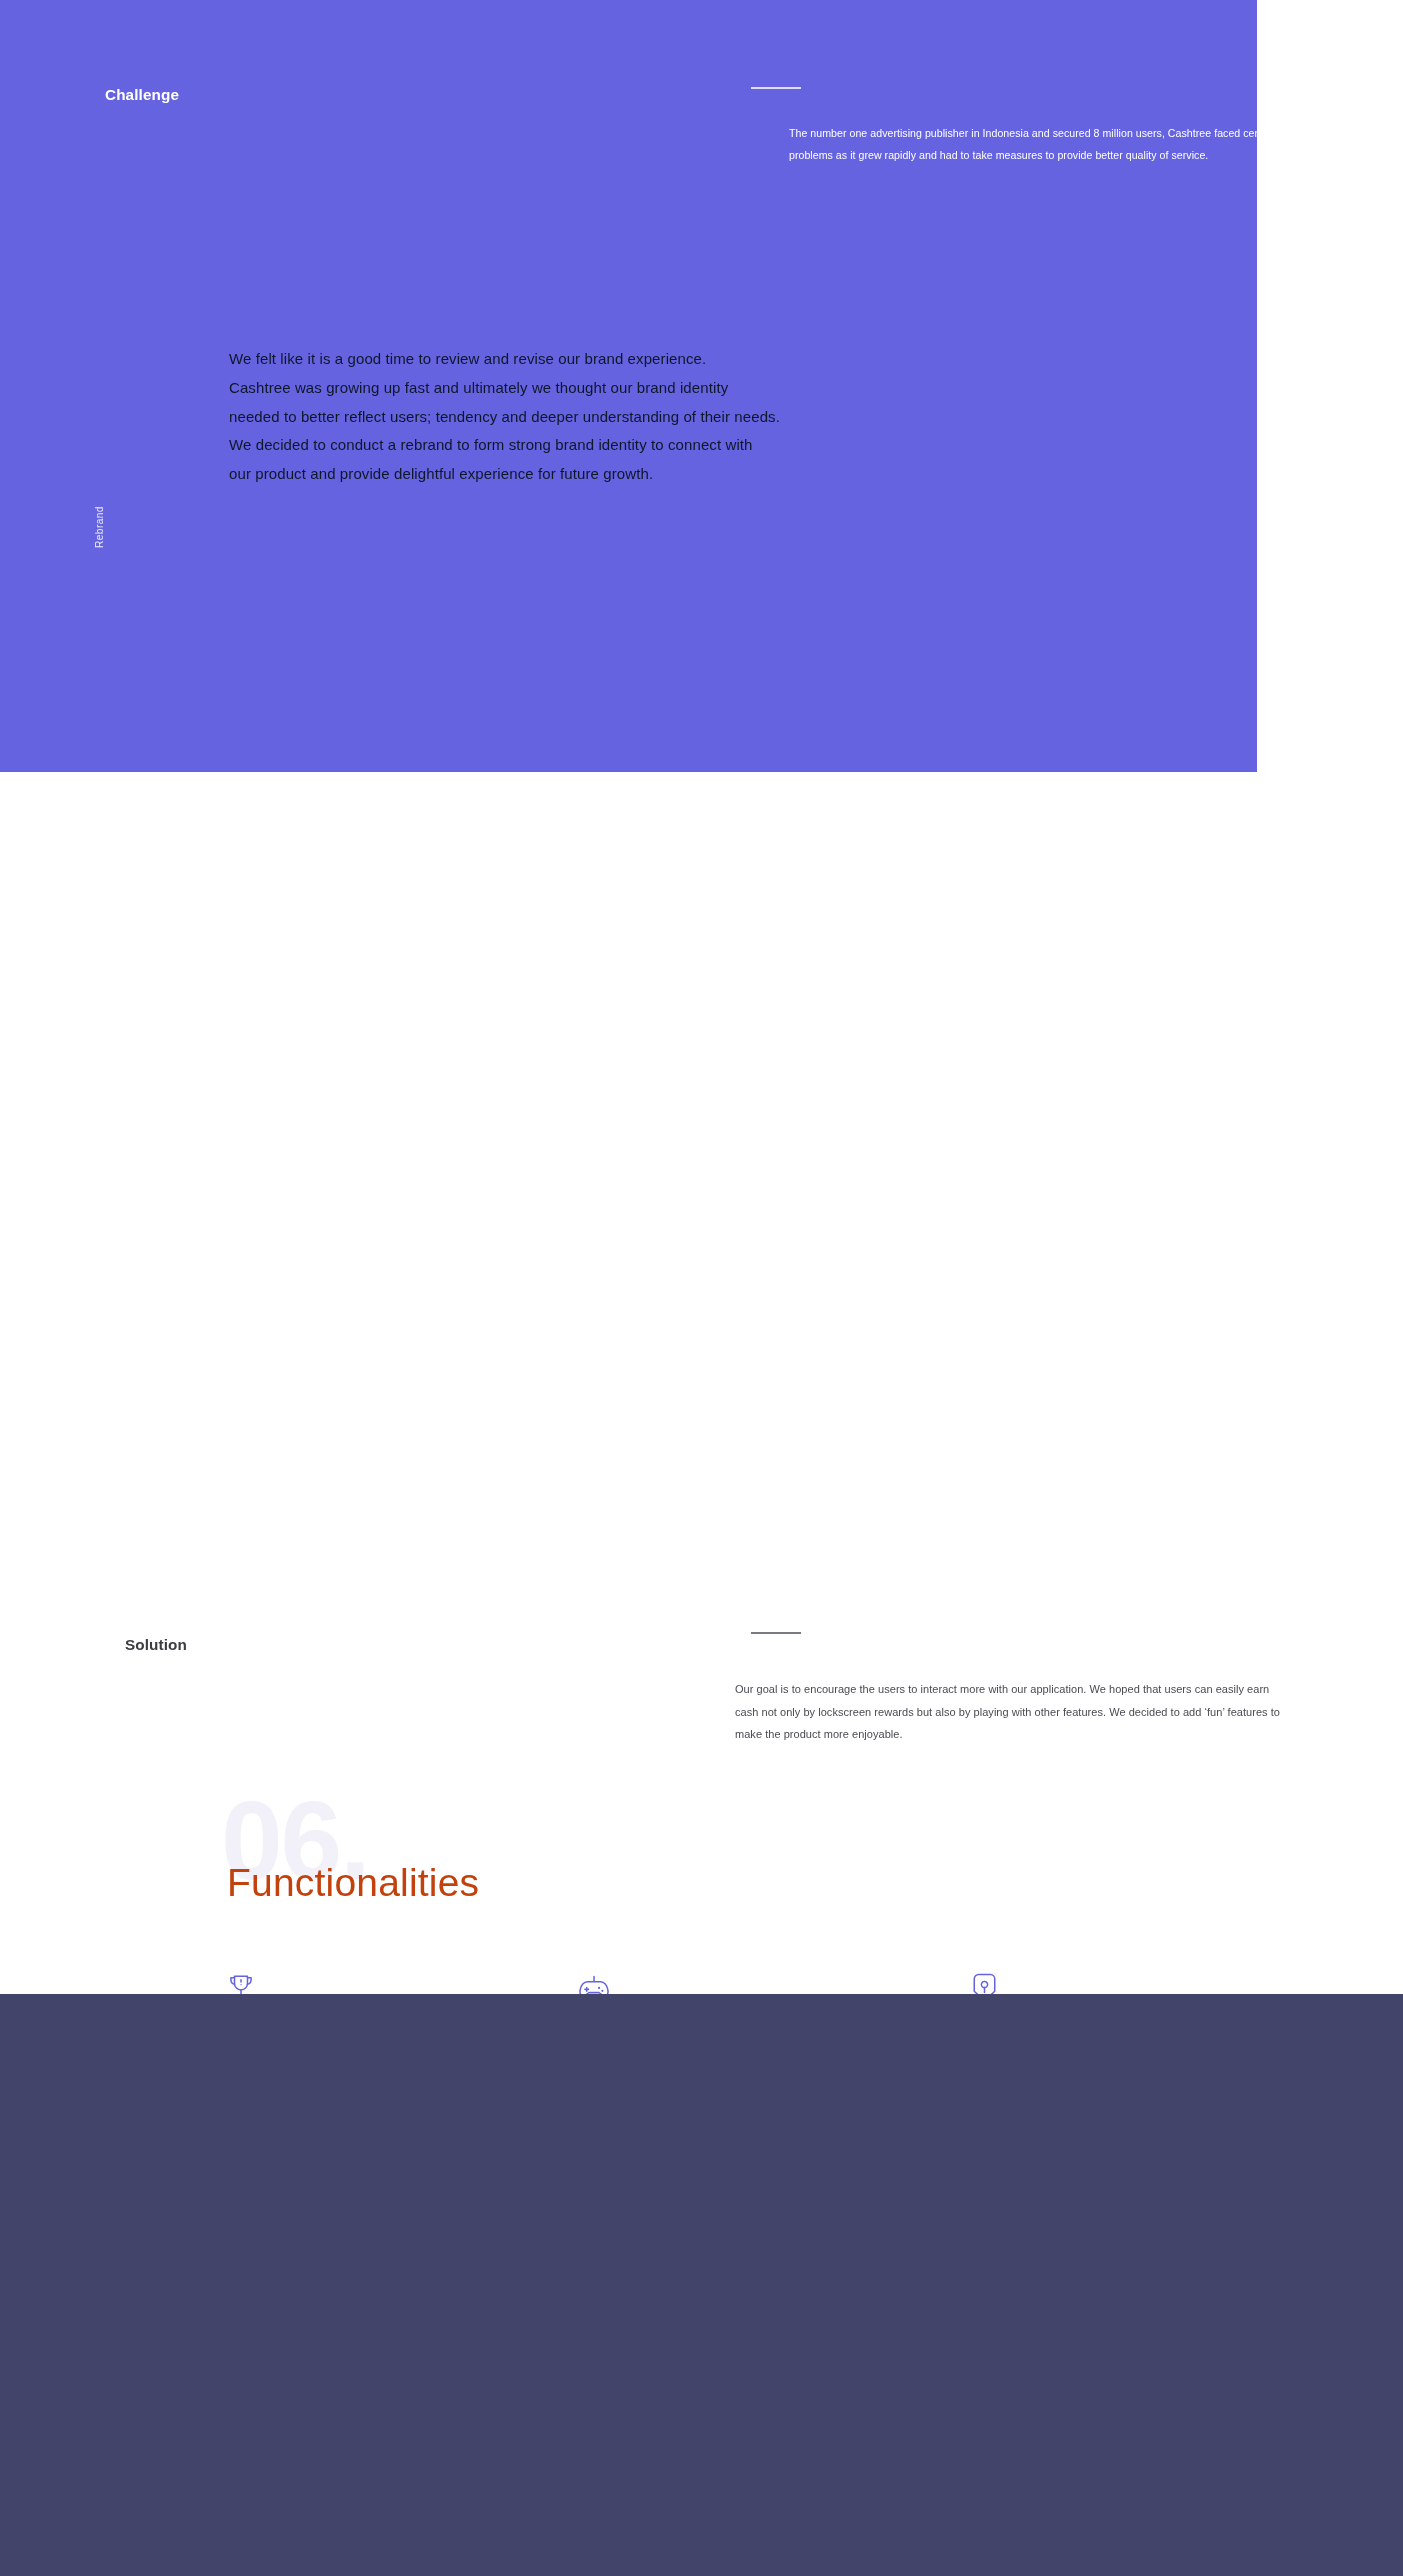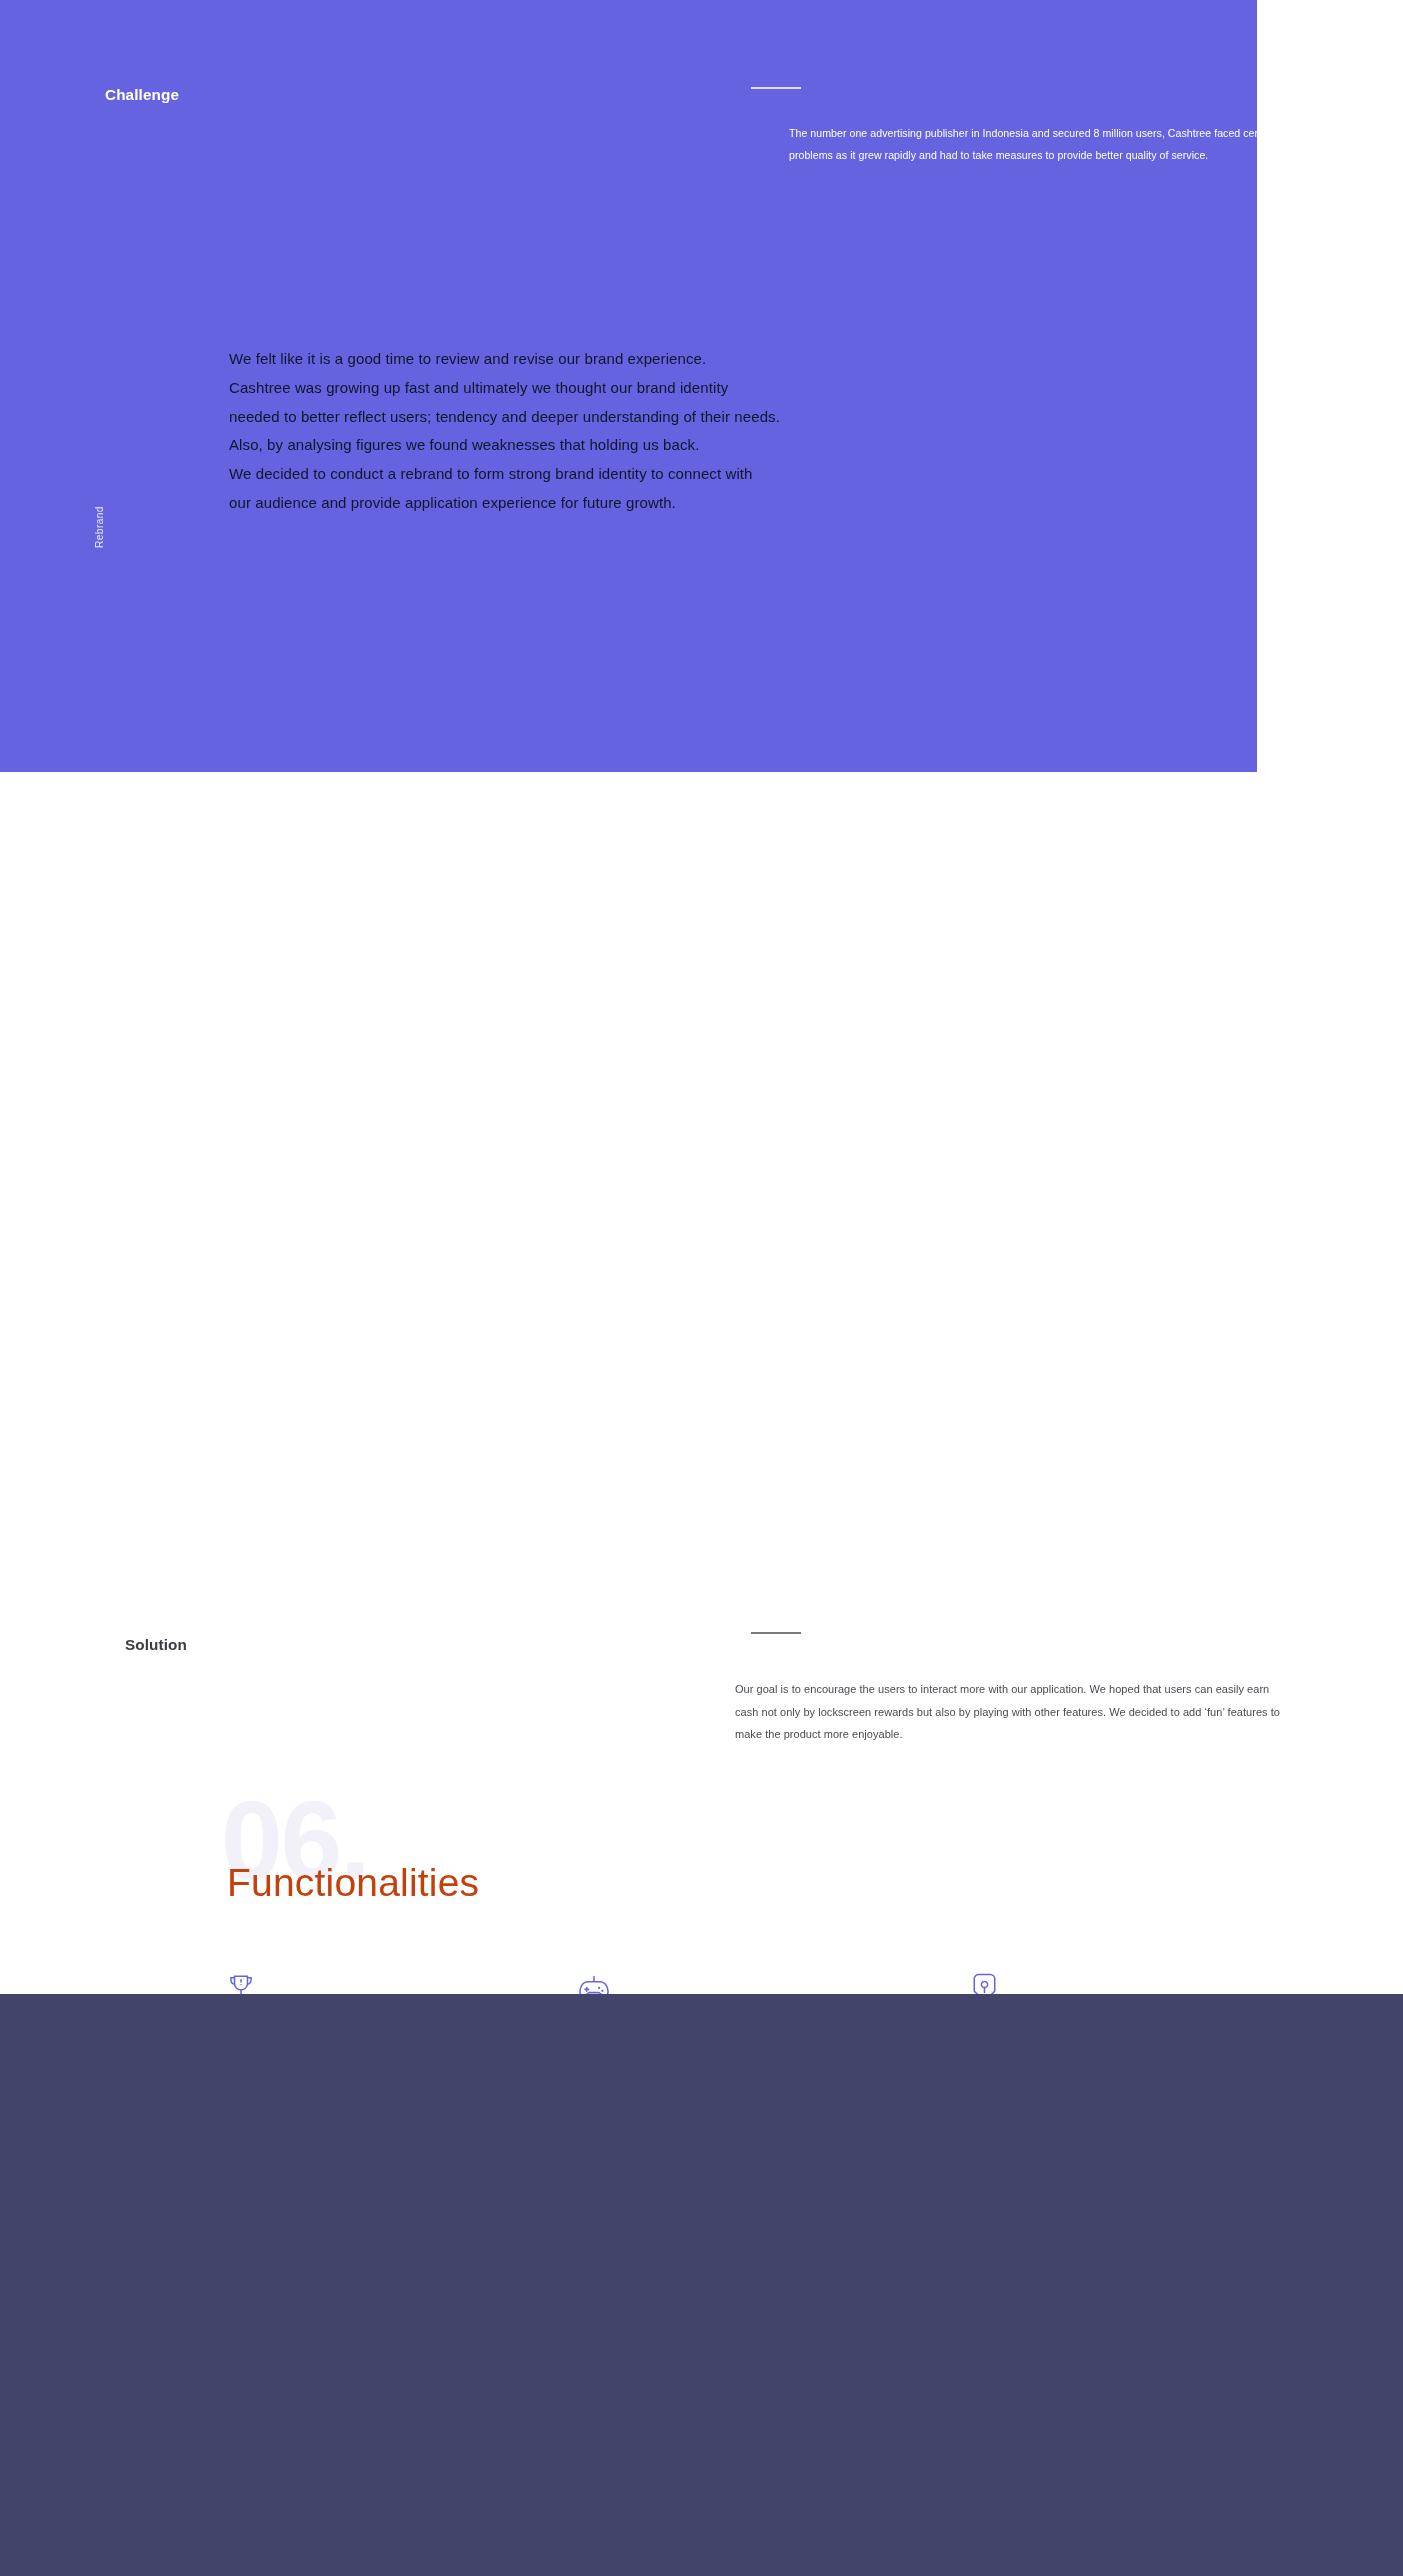--- a/index.html
+++ b/index.html
@@ -166,23 +166,22 @@
     <div class="challenge-label">Challenge</div>
 
     <div class="challenge-rule"></div>
 
     <p class="challenge-intro">The number one advertising publisher in Indonesia and secured 8 million users, Cashtree faced certain problems as it grew rapidly and had to take measures to provide better quality of service.</p>
 
     <div class="challenge-body">
       <div>We felt like it is a good time to review and revise our brand experience.</div>
       <div>Cashtree was growing up fast and ultimately we thought our brand identity</div>
       <div>needed to better reflect users; tendency and deeper understanding of their needs.</div>
-      <div>Also, by analysing figures we found weaknesses that holding us back.</div>
       <div>We decided to conduct a rebrand to form strong brand identity to connect with</div>
-      <div>our audience and provide application experience for future growth.</div>
+      <div>our product and provide delightful experience for future growth.</div>
     </div>
 
     <div class="rebrand-vertical">Rebrand</div>
   </section>
 
   <section class="solution">
     <div class="solution-label">Solution</div>
 
     <div class="solution-rule"></div>
 

